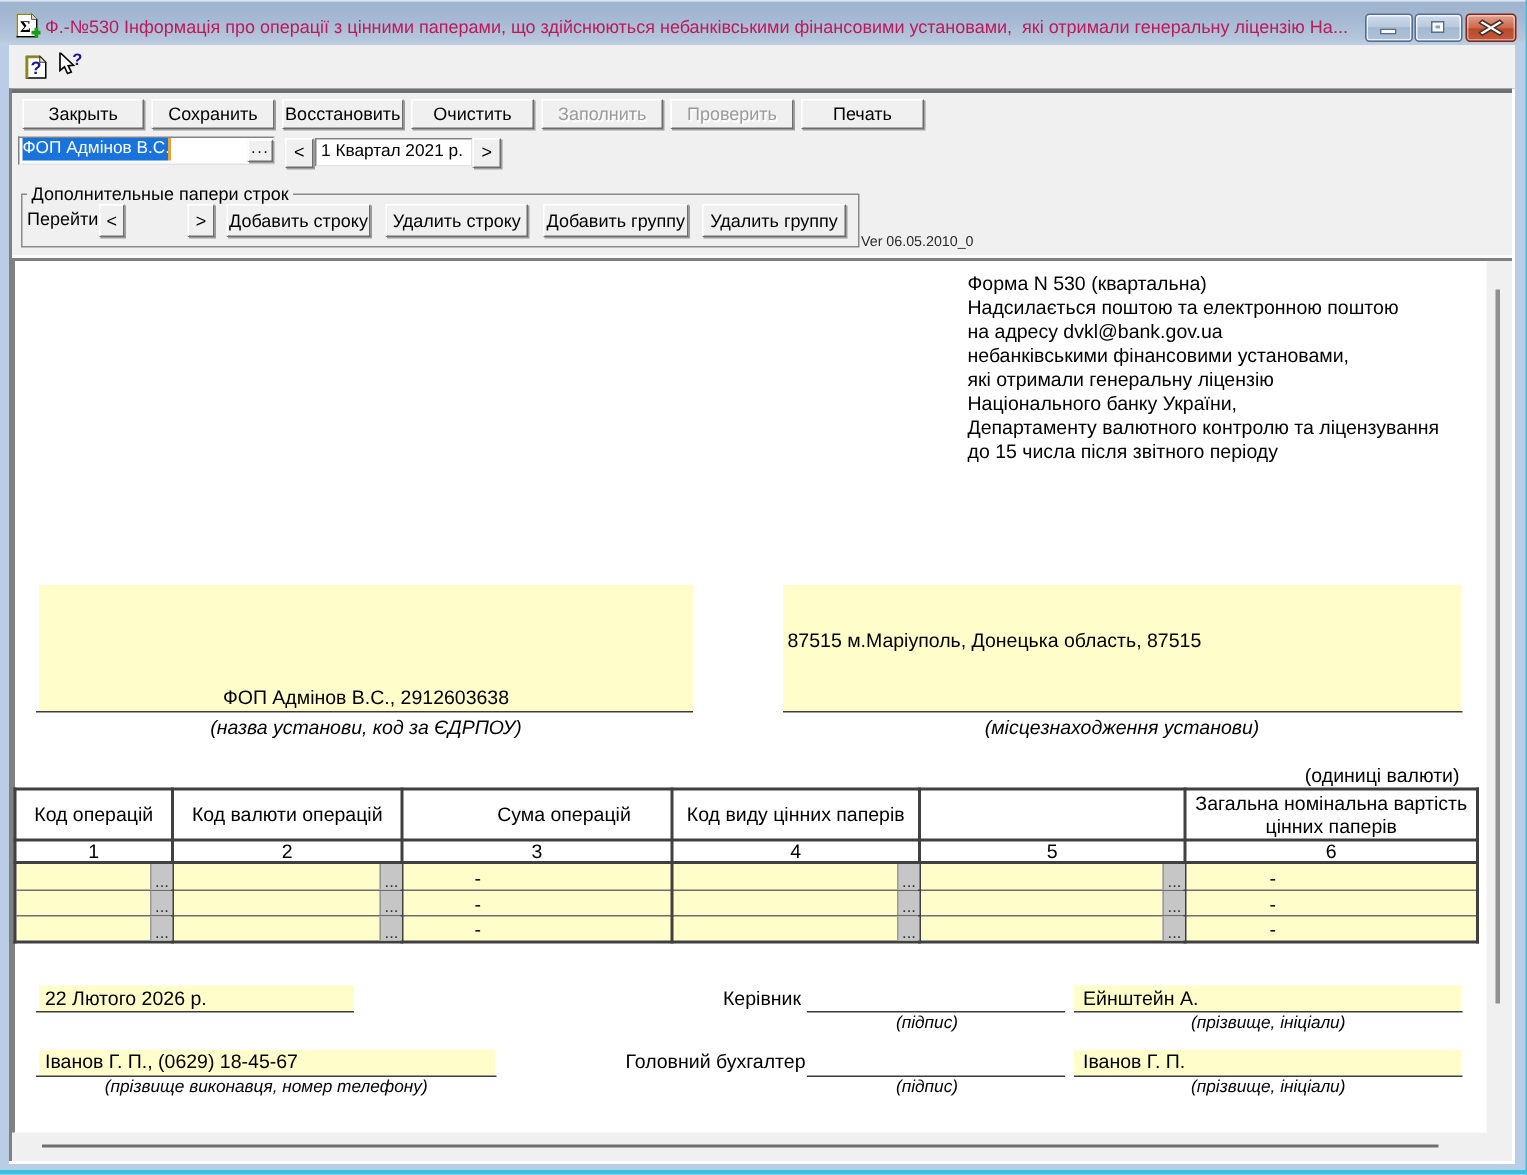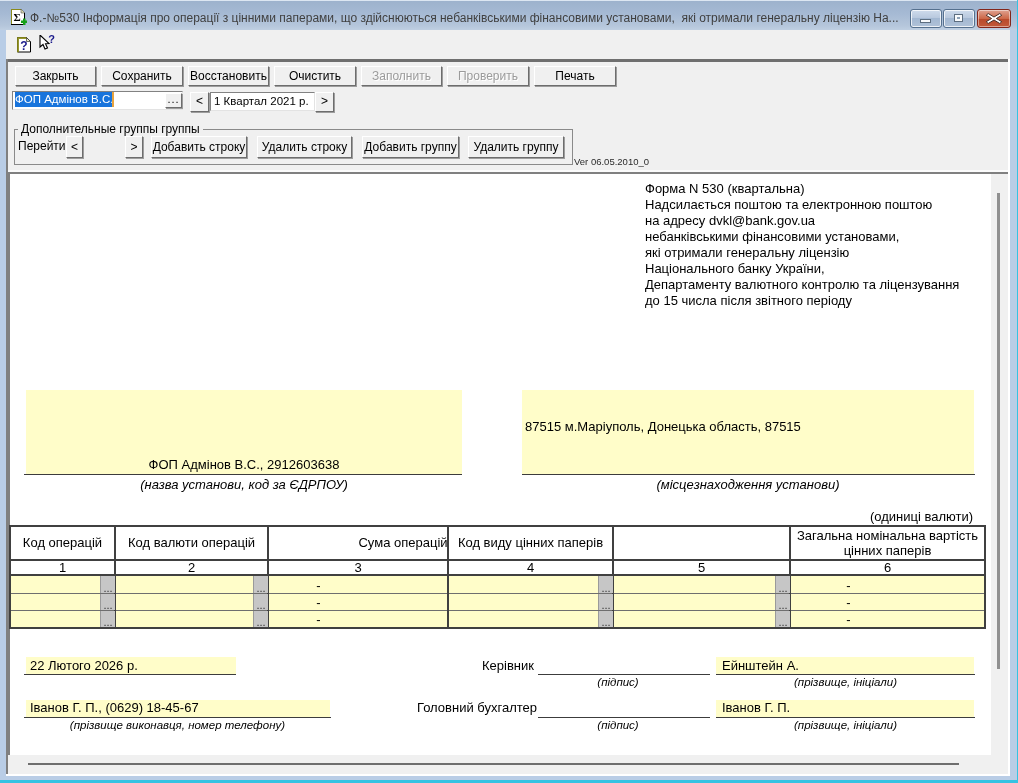--- a/index.html
+++ b/index.html
@@ -1,20 +1,20 @@
 <!DOCTYPE html>
 <html><head><meta charset="utf-8">
 <style>
 html,body{margin:0;padding:0;}
 body{width:1018px;height:783px;overflow:hidden;font-family:"Liberation Sans",sans-serif;}
 #win{position:absolute;left:0;top:0;width:1018px;height:783px;background:#b9cde6;}
 .abs{position:absolute;}
 
 #titlebar{left:0;top:1px;width:1018px;height:29px;background:linear-gradient(180deg,#9db2cd 0%,#a6bad4 45%,#b5c6db 85%,#bfcfe2 100%);}
-#titletext{left:30px;top:11px;width:873px;height:17px;font-size:12px;color:#404040;white-space:nowrap;overflow:hidden;}
+#titletext{left:30px;top:11px;width:873px;height:17px;font-size:12px;color:#be185d;white-space:nowrap;overflow:hidden;}
 .capbtn{top:9px;height:17px;border-radius:3px;border:1px solid #55708e;background:linear-gradient(180deg,#cfdcec 0%,#b9c9de 45%,#a3b8d2 50%,#b0c2d8 100%);box-shadow:inset 0 0 0 1px rgba(255,255,255,.75);}
 #btnmin{left:910px;width:30px;}
 #btnmax{left:943px;width:30px;}
 #btnclose{left:977px;width:32px;border:1px solid #83251a;background:linear-gradient(180deg,#dfa291 0%,#cd6848 50%,#b94a2c 55%,#c35a3a 100%);box-shadow:inset 0 0 0 1px rgba(255,255,255,.45);}
 
 #menubar{left:6px;top:30px;width:1004px;height:29px;background:#f0f0f0;}
 
 #client{left:8px;top:61px;width:1000px;height:713px;background:#f0f0f0;}
 .edge{background:#808080;}
 .btn{position:absolute;background:#f0f0f0;border:1px solid;border-color:#ffffff #6d6d6d #6d6d6d #ffffff;box-shadow:1px 1px 0 #9d9d9d;font-size:12px;white-space:nowrap;color:#000;text-align:center;font-family:"Liberation Sans",sans-serif;}
@@ -89,21 +89,21 @@
 
   <div class="sunk" style="left:12px;top:91px;width:169px;height:17px;"></div>
   <div class="abs" style="left:15px;top:92px;width:97px;height:15px;background:#1874dc;color:#fff;font-size:11.5px;line-height:15px;white-space:nowrap;overflow:hidden;">ФОП Адмінов В.С.</div>
   <div class="abs" style="left:112px;top:92px;width:2px;height:15px;background:#e8a33d;"></div>
   <div class="btn" style="left:165px;top:93px;width:15px;height:13px;line-height:10px;font-size:11px;letter-spacing:1px;">...</div>
   <div class="btn" style="left:190px;top:92px;width:17px;height:18px;line-height:17px;">&lt;</div>
   <div class="sunk" style="left:210px;top:92px;width:100px;height:17px;font-size:11.5px;line-height:17px;padding-left:3px;color:#000;white-space:nowrap;">1 Квартал 2021 р.</div>
   <div class="btn" style="left:315px;top:92px;width:17px;height:18px;line-height:17px;">&gt;</div>
 
   <fieldset class="abs" style="left:14px;top:122px;width:557px;height:41px;margin:0;padding:0;border:1px solid #8a8a8a;border-radius:0;">
-    <legend style="margin-left:3px;padding:0 3px;font-size:12px;color:#000;">Дополнительные группы группы</legend>
+    <legend style="margin-left:3px;padding:0 3px;font-size:12px;color:#000;">Дополнительные папери строк</legend>
   </fieldset>
   <div class="abs" style="left:18px;top:139px;font-size:12px;">Перейти</div>
   <div class="btn" style="left:66px;top:136px;width:15px;height:20px;line-height:20px;">&lt;</div>
   <div class="btn" style="left:125px;top:136px;width:16px;height:20px;line-height:20px;">&gt;</div>
   <div class="btn" style="left:151px;top:136px;width:94px;height:20px;line-height:20px;">Добавить строку</div>
   <div class="btn" style="left:257px;top:136px;width:93px;height:20px;line-height:20px;">Удалить строку</div>
   <div class="btn" style="left:362px;top:136px;width:95px;height:20px;line-height:20px;">Добавить группу</div>
   <div class="btn" style="left:468px;top:136px;width:94px;height:20px;line-height:20px;">Удалить группу</div>
   <div class="abs" style="left:574px;top:156px;font-size:9.5px;color:#2a2a2a;white-space:nowrap;">Ver 06.05.2010_0</div>
 
@@ -149,21 +149,21 @@
   <div class="tline" style="left:9px;top:525px;width:2px;height:104px;"></div>
   <div class="tline" style="left:114px;top:525px;width:2px;height:104px;"></div>
   <div class="tline" style="left:267px;top:525px;width:2px;height:104px;"></div>
   <div class="tline" style="left:447px;top:525px;width:2px;height:104px;"></div>
   <div class="tline" style="left:612px;top:525px;width:2px;height:104px;"></div>
   <div class="tline" style="left:789px;top:525px;width:2px;height:104px;"></div>
   <div class="tline" style="left:984px;top:525px;width:2px;height:104px;"></div>
 
   <div class="abs t12 c" style="left:11px;top:535px;width:103px;">Код операцій</div>
   <div class="abs t12 c" style="left:116px;top:535px;width:151px;">Код валюти операцій</div>
-  <div class="abs t12 c" style="left:269px;top:535px;width:214px;padding-left:27px;">Сума операцій</div>
+  <div class="abs t12 c" style="left:269px;top:535px;width:214px;">Сума операцій</div>
   <div class="abs t12 c" style="left:449px;top:535px;width:163px;">Код виду цінних паперів</div>
   <div class="abs t12 c" style="left:791px;top:528px;width:193px;line-height:15px;">Загальна номінальна вартість цінних паперів</div>
 
   <div class="abs t12 c" style="left:11px;top:560px;width:103px;">1</div>
   <div class="abs t12 c" style="left:116px;top:560px;width:151px;">2</div>
   <div class="abs t12 c" style="left:269px;top:560px;width:178px;">3</div>
   <div class="abs t12 c" style="left:449px;top:560px;width:163px;">4</div>
   <div class="abs t12 c" style="left:614px;top:560px;width:175px;">5</div>
   <div class="abs t12 c" style="left:791px;top:560px;width:193px;">6</div>
 

